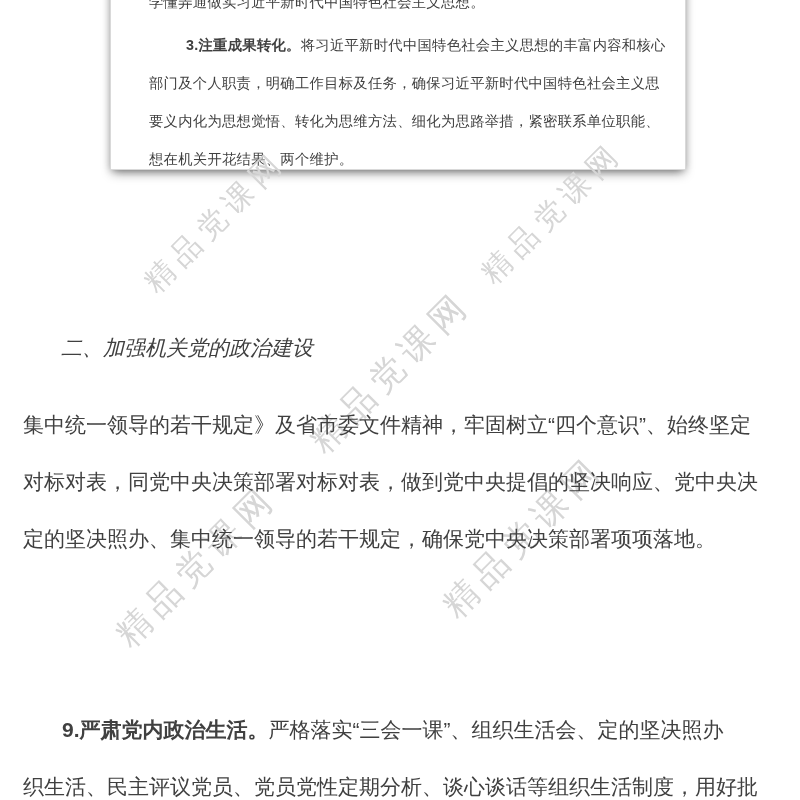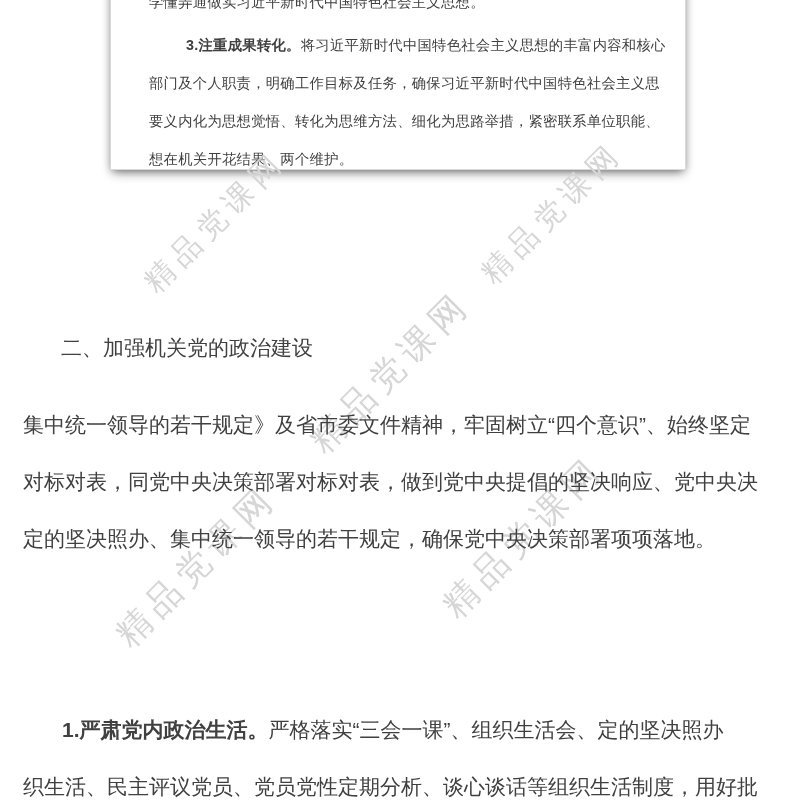--- a/index.html
+++ b/index.html
@@ -67,20 +67,21 @@
     color: #404040;
     font-size: 21px;
   }
   .sec-heading {
     position: absolute;
     top: 334px;
     left: 0;
     right: 4px;
     line-height: 28px;
     padding-left: 38px;
+    font-style: italic;
   }
   .sec-para {
     position: absolute;
     left: 0;
     right: 0;
     line-height: 57px;
   }
   .para-4 { top: 396px; }
   .para-5 { top: 701px; }
   .indent-lg { padding-left: 39px; }
@@ -113,16 +114,16 @@
 <div class="section2">
   <div class="sec-heading">二、加强机关党的政治建设</div>
 
   <div class="sec-para para-4">
     <div class="line">集中统一领导的若干规定》及省市委文件精神，牢固树立“四个意识”、始终坚定</div>
     <div class="line">对标对表，同党中央决策部署对标对表，做到党中央提倡的坚决响应、党中央决</div>
     <div class="line">定的坚决照办、集中统一领导的若干规定，确保党中央决策部署项项落地。</div>
   </div>
 
   <div class="sec-para para-5">
-    <div class="line indent-lg"><span class="lead">1.严肃党内政治生活。</span><span>严格落实“三会一课”、组织生活会、定的坚决照办</span></div>
+    <div class="line indent-lg"><span class="lead">9.严肃党内政治生活。</span><span>严格落实“三会一课”、组织生活会、定的坚决照办</span></div>
     <div class="line">织生活、民主评议党员、党员党性定期分析、谈心谈话等组织生活制度，用好批</div>
   </div>
 </div>
 
 </body></html>

